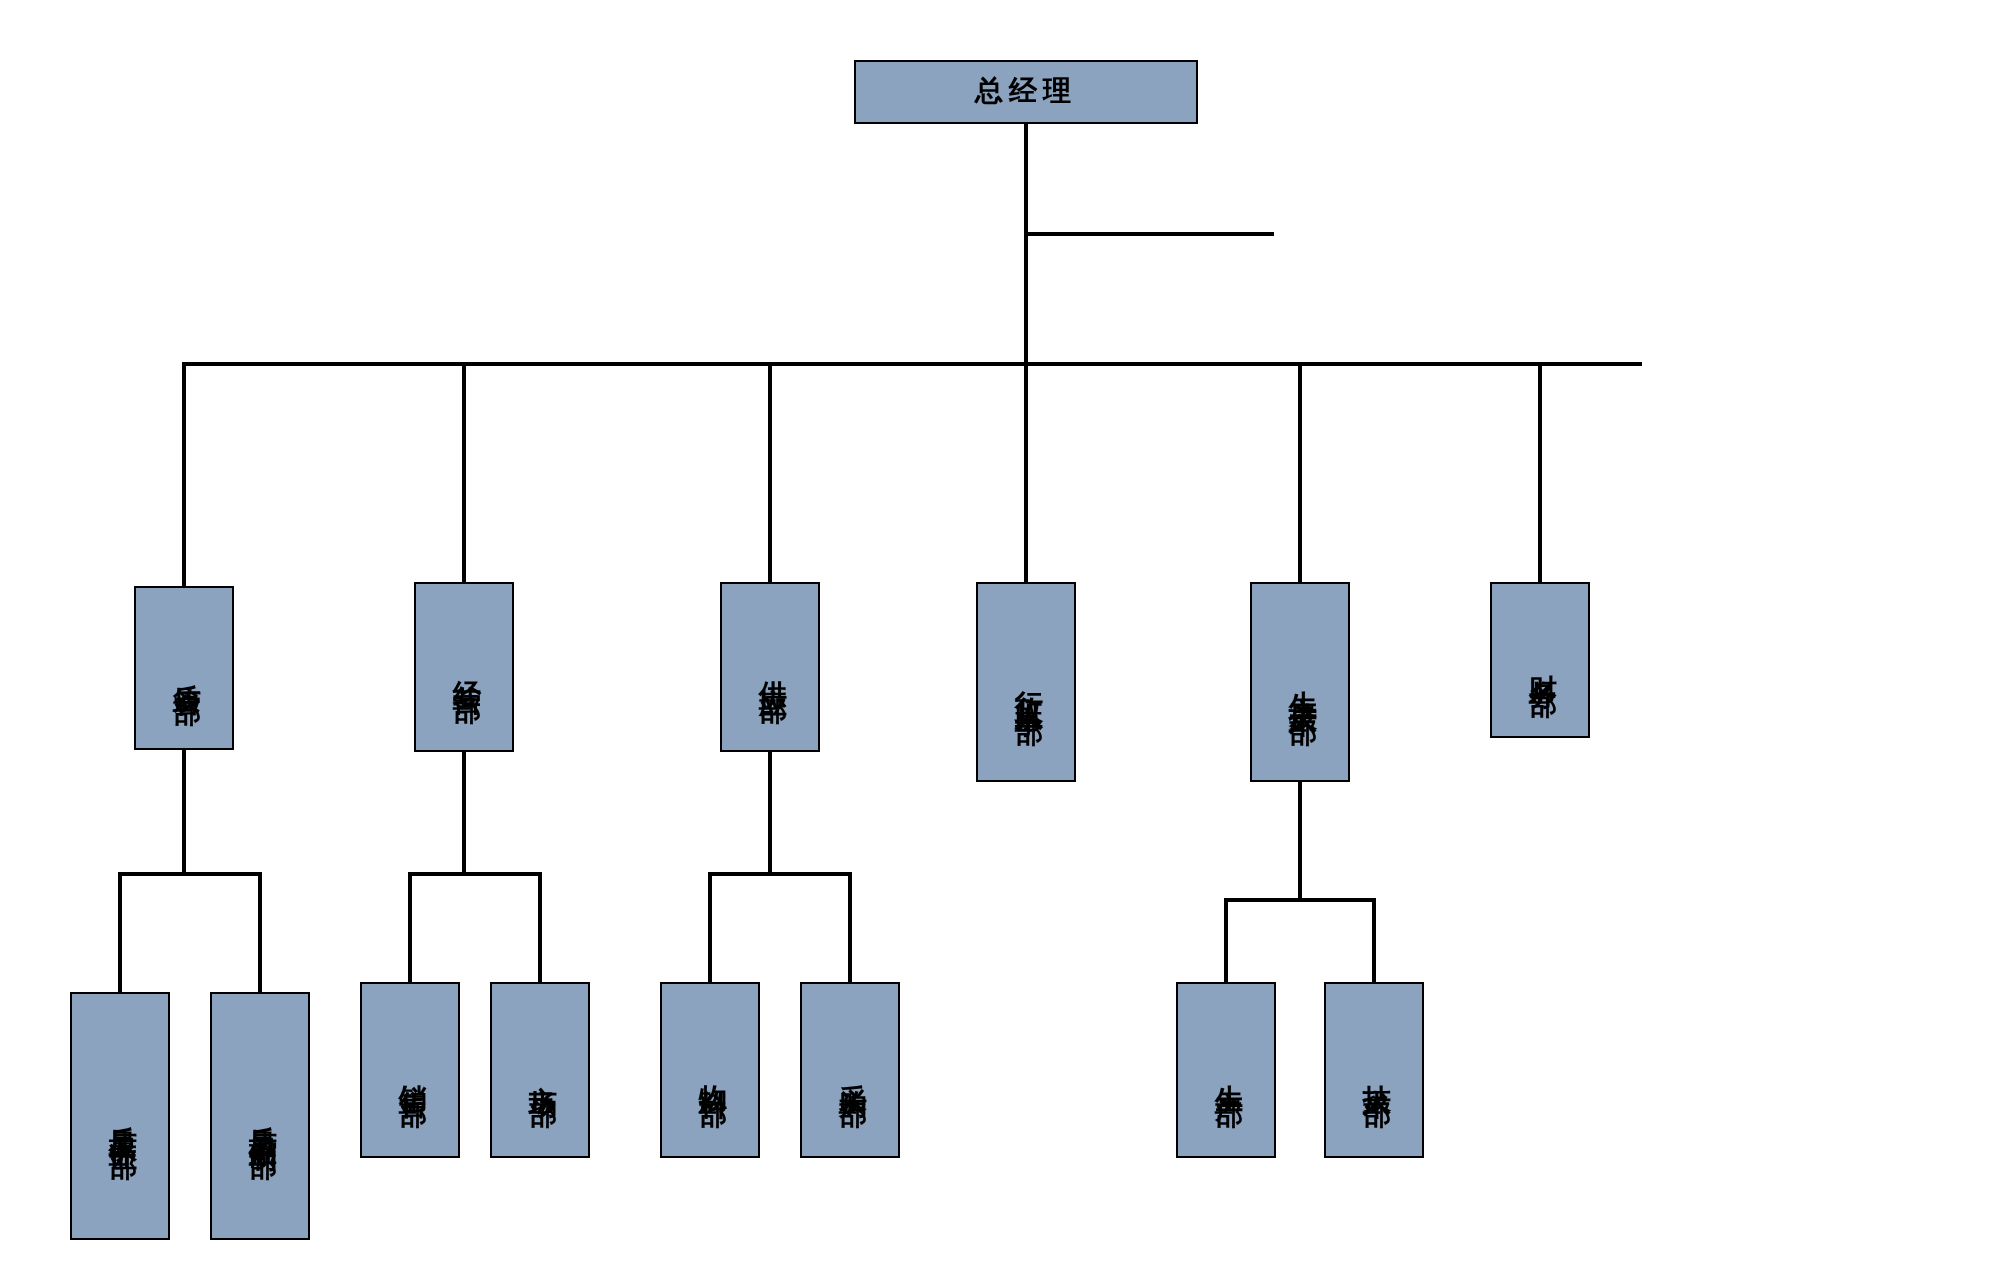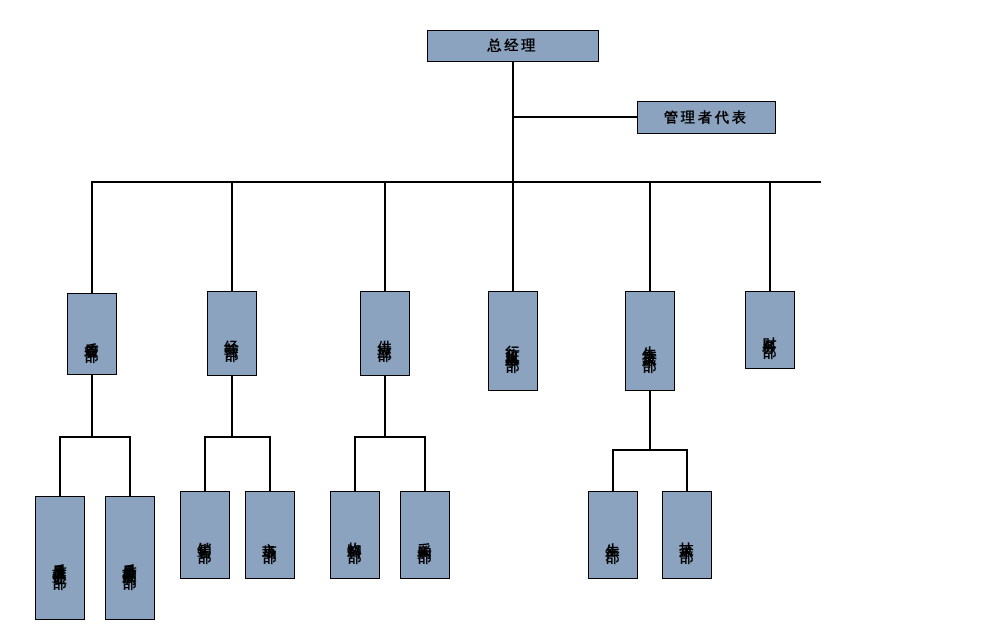--- a/index.html
+++ b/index.html
@@ -4,20 +4,21 @@
 <style>
   * { margin:0; padding:0; box-sizing:border-box; }
   html,body { background:#ffffff; }
   body { font-family:"DejaVu Sans","Liberation Sans",sans-serif; }
   .canvas {
     position:relative;
     width:821px;
     height:641px;
     background:var(--bg,#ffffff);
     overflow:hidden;
+    font-family:Liberation Serif, serif;
   }
   .node {
     position:absolute;
     background:var(--box-fill,#8BA3BF);
     border:1px solid var(--box-border,#000000);
     display:flex;
     align-items:center;
     justify-content:center;
     color:var(--text,#000000);
     font-weight:bold;
@@ -73,23 +74,20 @@
   <div class="line" style="left:686px;top:450px;width:2px;height:41px"></div>
 
   <div class="line" style="left:904px;top:376px;width:2px;height:61px"></div>
   <div class="line" style="left:869px;top:436px;width:77px;height:2px"></div>
   <div class="line" style="left:869px;top:437px;width:2px;height:50px"></div>
   <div class="line" style="left:944px;top:437px;width:2px;height:42px"></div>
 
   <div class="node hbox" style="left:427px;top:30px;width:172px;height:32px">
     <span>总经理</span>
   </div>
-  <div class="node hbox" style="left:637px;top:101px;width:139px;height:33px">
-    <span>管理者代表</span>
-  </div>
 
   <div class="node vbox" style="left:67px;top:293px;width:50px;height:82px">
     <span>质管部</span>
   </div>
   <div class="node vbox" style="left:207px;top:291px;width:50px;height:85px">
     <span>经营部</span>
   </div>
   <div class="node vbox" style="left:360px;top:291px;width:50px;height:85px">
     <span>供应部</span>
   </div>

